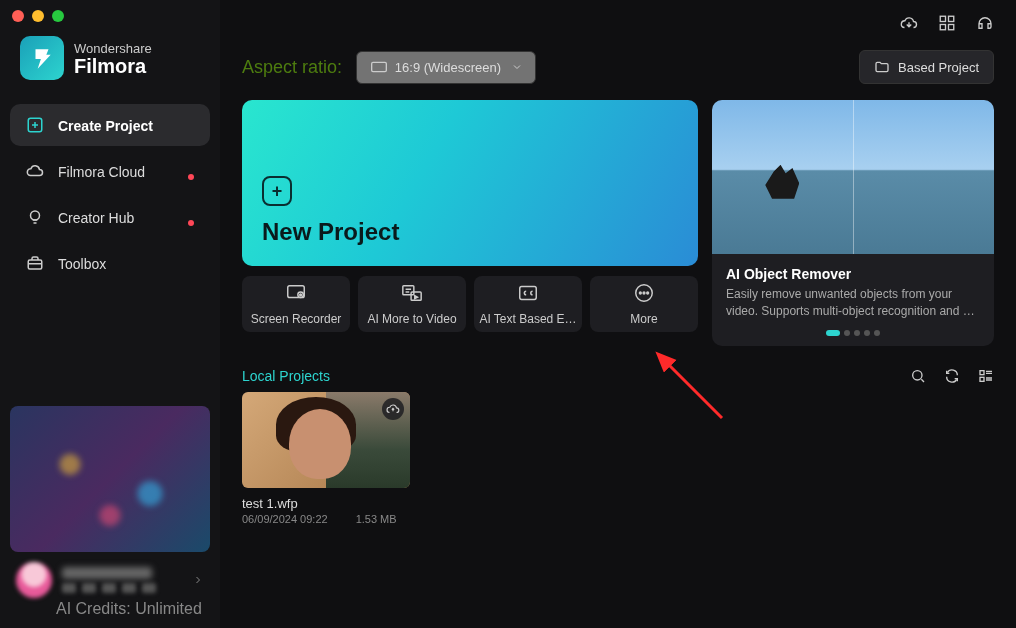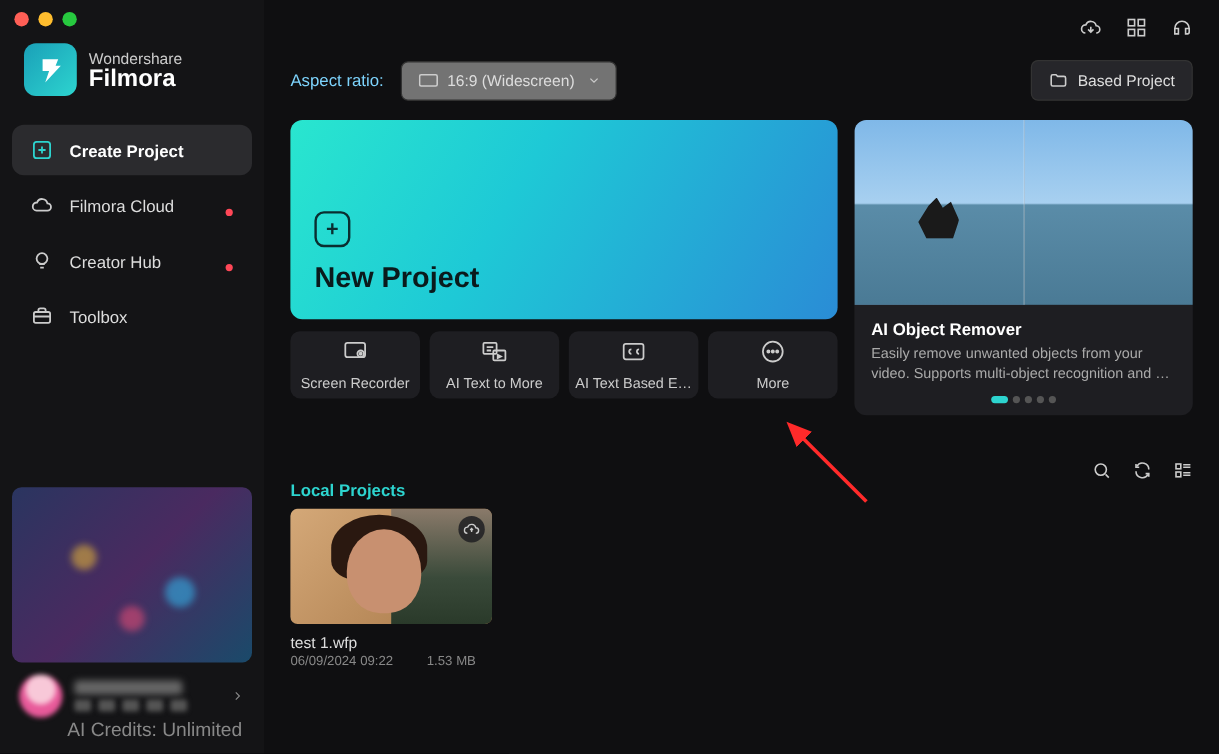--- a/index.html
+++ b/index.html
@@ -40,21 +40,21 @@
 .credits { font-size: 16px; color: #888; padding-left: 46px; margin-top: -2px; }
 .chev { color: #888; }
 
 
 .main { flex: 1; padding: 14px 22px 0 22px; display:flex; flex-direction:column; overflow:hidden; }
 .topbar { display:flex; justify-content:flex-end; gap: 20px; padding-bottom: 18px; }
 .topbar .tb-icon { width: 18px; height: 18px; color: #ccc; cursor:pointer; display:flex; align-items:center; justify-content:center; }
 
 .row-aspect { display:flex; align-items:center; justify-content:space-between; margin-bottom: 16px; }
 .aspect-left { display:flex; align-items:center; gap: 14px; }
-.aspect-label { font-size: 14px; color: #7dd3fc; }
+.aspect-label { font-size: 18px; color: #4d7c0f; }
 .aspect-select { display:flex; align-items:center; gap: 10px; background: #737373; border: 1px solid #333; border-radius: 6px; padding: 8px 12px; font-size: 13px; color: #ddd; cursor:pointer; min-width: 180px; justify-content:flex-end; }
 .aspect-select .sel-left { display:flex; align-items:center; gap:8px; }
 .open-project { display:flex; align-items:center; gap: 8px; background: #26262a; border: 1px solid #333; border-radius: 6px; padding: 8px 14px; font-size: 13px; color: #ddd; cursor:pointer; }
 
 .hero-row { display:flex; gap: 14px; }
 .hero-left { width: 456px; display:flex; flex-direction:column; gap: 10px; }
 .new-project { height: 166px; border-radius: 10px; background: linear-gradient(120deg, #29e6cf 0%, #1ec9d6 40%, #2a8cd6 100%); padding: 20px; display:flex; flex-direction:column; justify-content:flex-end; gap: 12px; cursor:pointer; }
 .np-icon { width: 30px; height: 30px; border: 2.5px solid #0a2e30; border-radius: 8px; display:flex; align-items:center; justify-content:center; color:#0a2e30; font-size:18px; font-weight:bold; }
 .np-label { font-size: 24px; font-weight: 700; color: #0a1a1c; }
 
@@ -72,21 +72,21 @@
 .feature-desc { font-size: 12px; color: #aaa; line-height: 1.4; overflow:hidden; text-overflow:ellipsis; display:-webkit-box; -webkit-line-clamp:2; -webkit-box-orient:vertical; }
 .pager { display:flex; gap: 4px; justify-content:center; padding-bottom: 10px; }
 .pager span { width: 6px; height: 6px; border-radius: 3px; background: #555; }
 .pager span.active { width: 14px; background: #2dd4cf; }
 
 
 .arrow { position: absolute; pointer-events: none; }
 
 
 .local-row { display:flex; align-items:center; justify-content:space-between; margin-top: 22px; margin-bottom: 8px; }
-.local-title { font-size: 14px; font-weight: 700; color: #2dd4cf; margin-top: 32px; }
+.local-title { font-size: 14px; font-weight: 400; color: #2dd4cf; }
 .local-actions { display:flex; gap: 18px; }
 .local-actions .la { width:16px; height:16px; color:#ccc; cursor:pointer; }
 
 .project-card { width: 168px; }
 .thumb { width: 168px; height: 96px; border-radius: 6px; background: linear-gradient(135deg, #d4a878 0%, #a87848 100%); position:relative; overflow:hidden; }
 .thumb-face { position:absolute; left: 28%; top: 18%; width: 62px; height: 70px; border-radius: 50% 50% 45% 45%; background: #c89070; }
 .thumb-hair { position:absolute; left: 20%; top: 6%; width: 80px; height: 55px; border-radius: 50% 50% 30% 30%; background: #2a1810; }
 .thumb-bg { position:absolute; right:0; top:0; width: 50%; height:100%; background: linear-gradient(to bottom, #8a7a6a 0%, #3a4a3a 60%, #2a3a2a 100%); }
 .thumb .cloud { position:absolute; top:6px; right:6px; width:22px; height:22px; border-radius:50%; background: rgba(30,30,34,0.85); display:flex; align-items:center; justify-content:center; color:#ccc; }
 .proj-name { font-size: 13px; color: #ddd; margin-top: 8px; }
@@ -248,21 +248,21 @@
           </div>
           <div class="tool">
             <span class="tico">
               <svg width="22" height="22" viewBox="0 0 24 24" fill="none" stroke="#ccc" stroke-width="1.6">
                   <rect x="2" y="4" width="12" height="10" rx="1"></rect>
                   <path d="M5 8h6M5 11h4"></path>
                   <rect x="11" y="11" width="11" height="9" rx="1"></rect>
                   <path d="M15 15l3 1.5-3 1.5z" fill="#ccc"></path>
                 </svg>
             </span>
-            <span>AI Text to More</span>
+            <span>AI More to Video</span>
           </div>
           <div class="tool">
             <span class="tico">
               <svg width="22" height="22" viewBox="0 0 24 24" fill="none" stroke="#ccc" stroke-width="1.6">
                   <rect x="3" y="5" width="18" height="14" rx="2"></rect>
                   <path d="M10 10a2 2 0 1 0 0 4M17 10a2 2 0 1 0 0 4"></path>
                 </svg>
             </span>
             <span>AI Text Based E…</span>
           </div>

